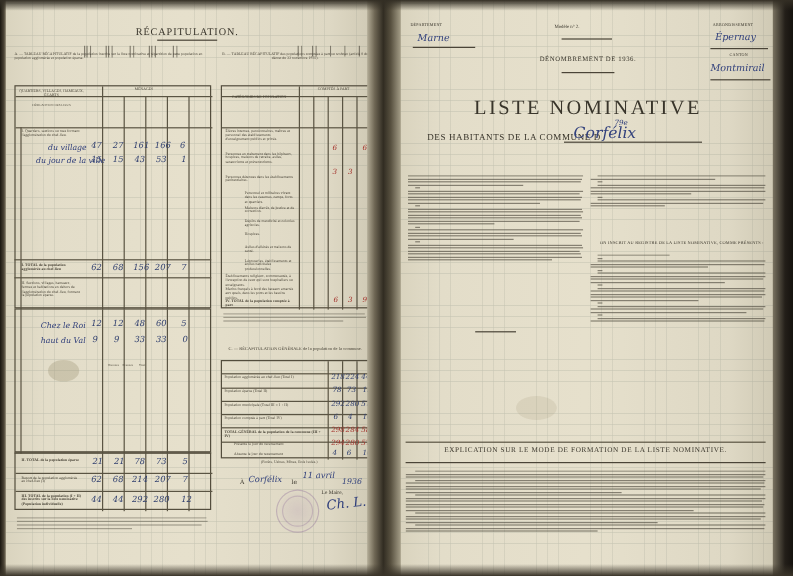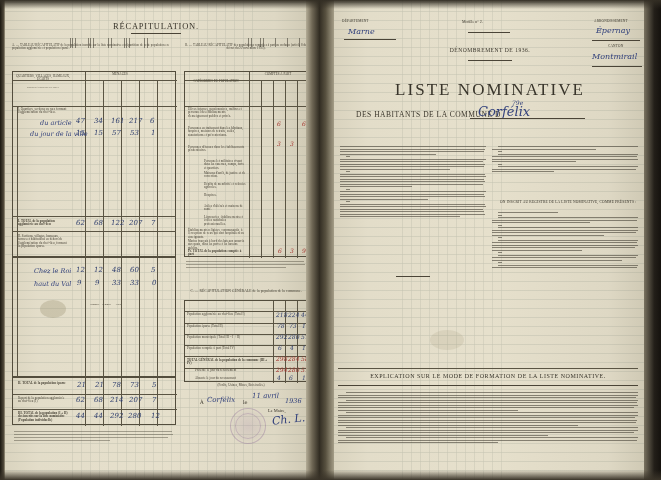--- a/index.html
+++ b/index.html
@@ -111,40 +111,40 @@
         <i style="width:22px"></i>
         <i style="width:24px"></i>
         <i style="width:16px"></i>
       </div>
     <div class="micro den" style="left:148px;top:38px;width:10px;height:26px;transform:rotate(90deg);transform-origin:left top;">
         <i style="width:24px"></i>
         <i style="width:20px"></i>
       </div>
 
     <div class="lbl" style="left:18px;top:108px;width:50px;">I. Quartiers, sections ou rues formant l'agglomération du chef-lieu.</div>
-    <div class="hand" style="position:absolute;left:40px;top:119px;font-size:6.5px;">du article</div>
+    <div class="hand" style="position:absolute;left:40px;top:119px;font-size:6.5px;">du village</div>
     <div class="hand" style="position:absolute;left:30px;top:130px;font-size:6.5px;">du jour de la ville</div>
 
     <div class="num" style="left:76px;top:117px;">47</div>
-    <div class="num" style="left:94px;top:117px;">34</div>
+    <div class="num" style="left:94px;top:117px;">27</div>
     <div class="num" style="left:111px;top:117px;">161</div>
-    <div class="num" style="left:129px;top:117px;">217</div>
+    <div class="num" style="left:129px;top:117px;">166</div>
     <div class="num" style="left:150px;top:117px;">6</div>
 
     <div class="num" style="left:76px;top:129px;">15</div>
     <div class="num" style="left:94px;top:129px;">15</div>
-    <div class="num" style="left:112px;top:129px;">57</div>
+    <div class="num" style="left:112px;top:129px;">43</div>
     <div class="num" style="left:130px;top:129px;">53</div>
     <div class="num" style="left:151px;top:129px;">1</div>
 
     <div class="hl" style="left:12px;top:216px;width:164px;"></div>
     <div class="lbl" style="left:18px;top:220px;width:50px;font-weight:bold;">I. TOTAL de la population agglomérée au chef-lieu</div>
     <div class="num" style="left:76px;top:219px;">62</div>
     <div class="num" style="left:94px;top:219px;">68</div>
-    <div class="num" style="left:111px;top:219px;">122</div>
+    <div class="num" style="left:111px;top:219px;">156</div>
     <div class="num" style="left:129px;top:219px;">207</div>
     <div class="num" style="left:151px;top:219px;">7</div>
 
     <div class="hl" style="left:12px;top:231px;width:164px;"></div>
     <div class="lbl" style="left:18px;top:235px;width:50px;">II. Sections, villages, hameaux, fermes et habitations en dehors de l'agglomération du chef-lieu, formant la population éparse.</div>
     <div class="hand" style="position:absolute;left:34px;top:267px;font-size:6.5px;">Chez le Roi</div>
     <div class="hand" style="position:absolute;left:34px;top:280px;font-size:6.5px;">haut du Val</div>
 
     <div class="tb" style="left:12px;top:257px;width:164px;height:120px;">
       <div class="vl" style="left:72px;top:0;height:120px;"></div>

